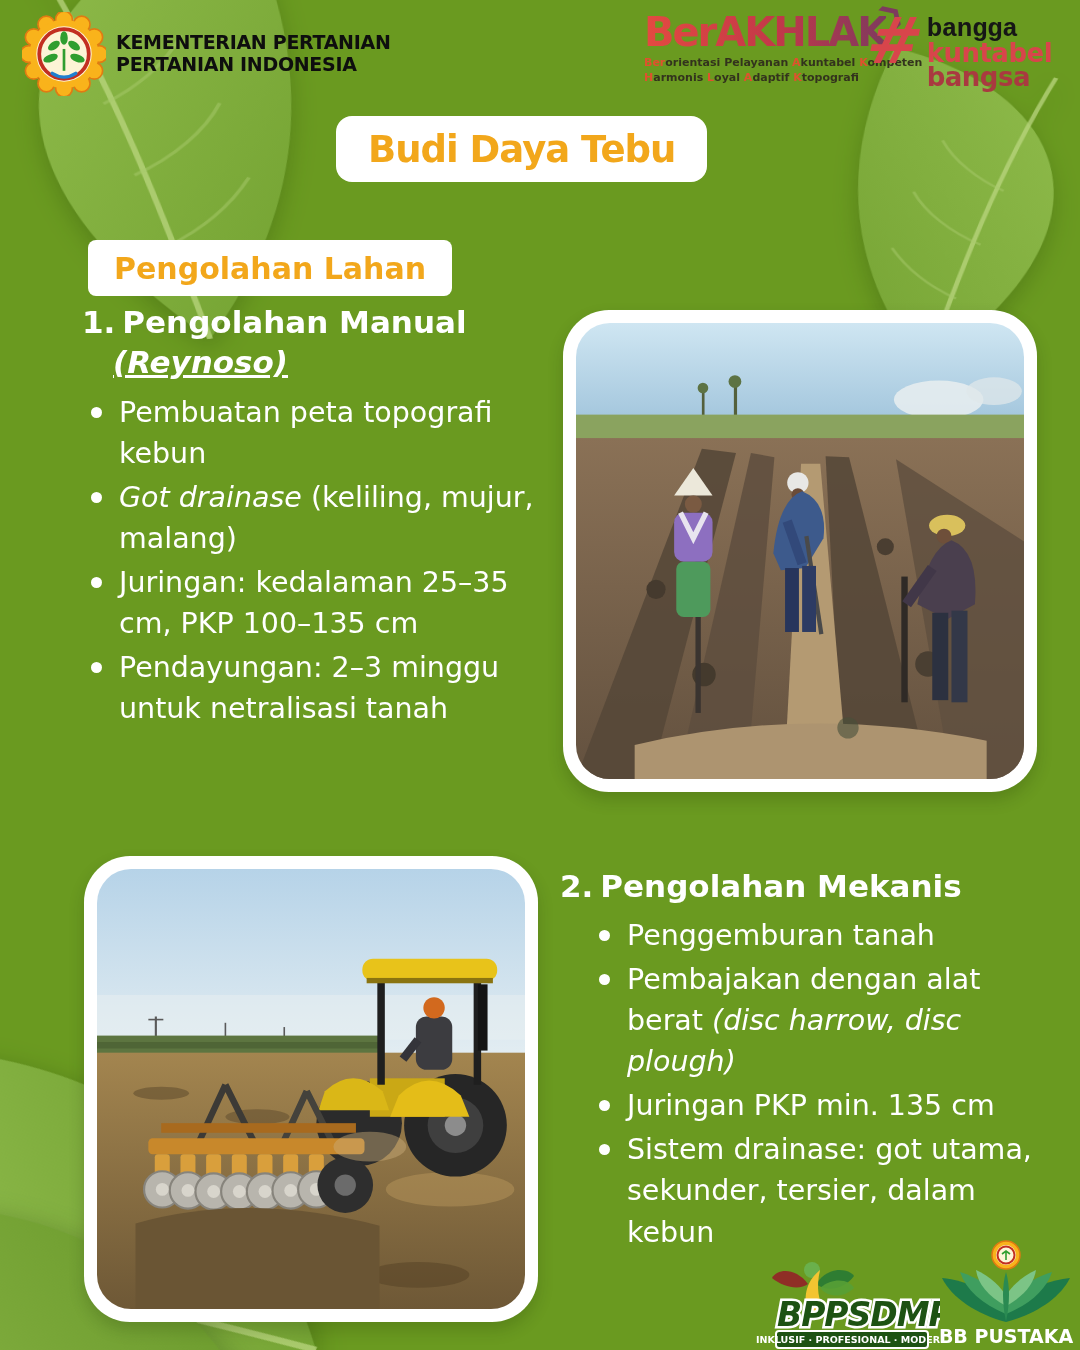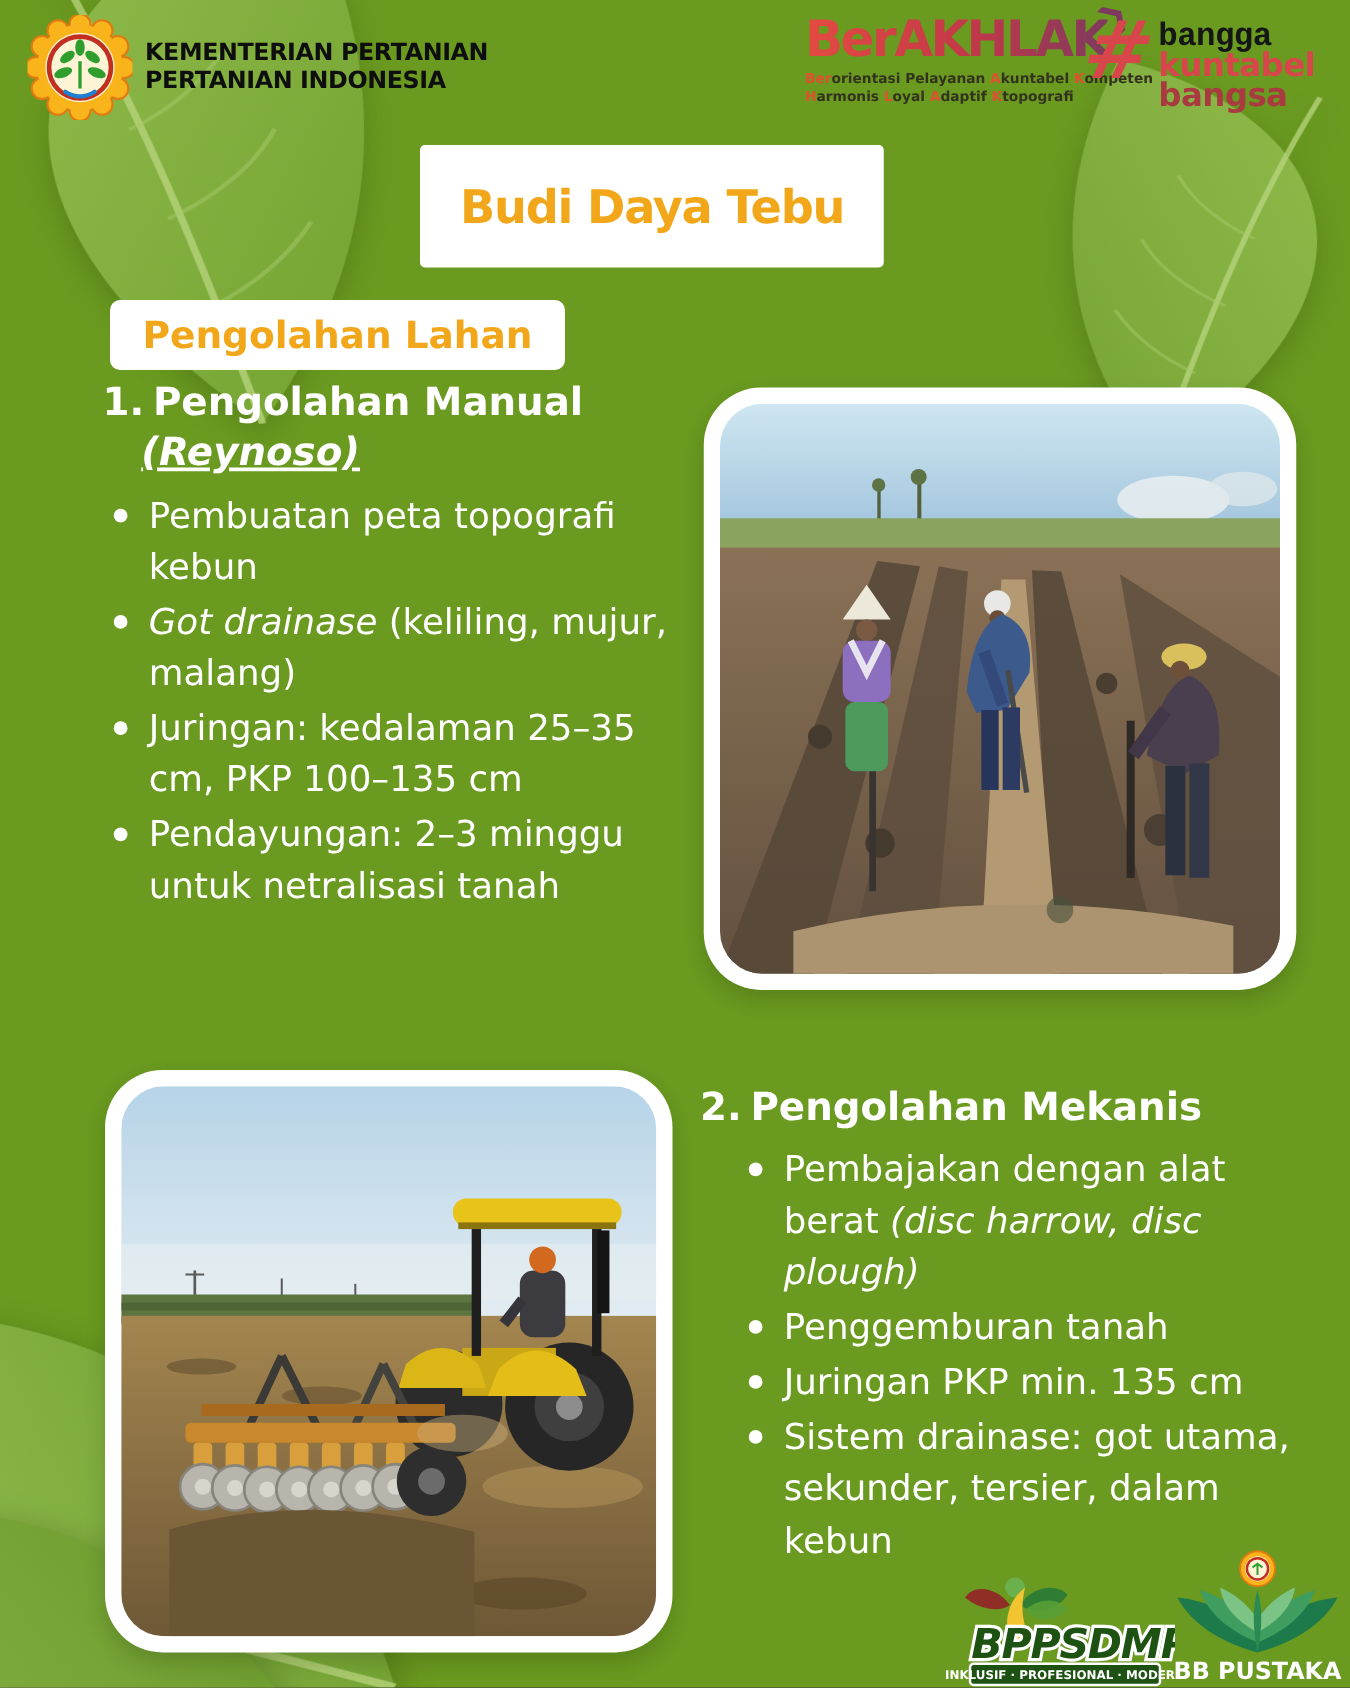--- a/index.html
+++ b/index.html
@@ -33,22 +33,22 @@
 
   .bangga{position:absolute;left:868px;top:12px;display:flex;align-items:flex-start;z-index:6;}
   .bangga-hash{font-size:64px;font-weight:900;color:#d8454b;transform:skewX(-12deg);
       line-height:.92;margin-right:5px;}
   .bangga-words{font-size:26px;font-weight:800;line-height:.92;letter-spacing:-.5px;margin-top:6px;}
   .w1{color:#161616;font-family:Liberation Mono, monospace;}.w2{color:#d8454b;}.w3{color:#a93a40;}
 
   
   .badge{position:absolute;background:#fff;color:#F2A71B;font-weight:800;z-index:5;
          display:flex;align-items:center;justify-content:center;}
-  .badge-title{left:336px;top:116px;height:66px;padding:16px 32px;font-size:37px;
-         letter-spacing:-1px;border-radius:4px;}
+  .badge-title{left:336px;top:116px;height:66px;padding:0 32px;font-size:37px;
+         letter-spacing:-1px;border-radius:16px;}
   .badge-section{left:88px;top:240px;height:56px;padding:0 26px;font-size:30px;border-radius:8px;}
 
   
   .text-block{position:absolute;color:#fff;z-index:4;}
   .s1{left:82px;top:302px;width:478px;}
   .s2{left:560px;top:866px;width:505px;}
   .heading-row{display:flex;font-weight:800;font-size:31px;line-height:1.3;}
   .heading-num{flex:0 0 auto;margin-right:7px;font-weight:700;}
   .heading-line2{font-weight:800;font-style:italic;font-size:31px;line-height:1.3;margin-left:31px;text-decoration:underline;}
   ul.bullets{list-style:none;margin:9px 0 0 0;padding:0;font-size:28.5px;line-height:1.44;font-weight:400;}
@@ -350,22 +350,22 @@
       </g>
     </svg>
   </div>
 
   <div class="text-block s2">
     <div class="heading-row">
       <span class="heading-num">2.</span>
       <span>Pengolahan Mekanis</span>
     </div>
     <ul class="bullets">
+      <li><span>Penggemburan tanah</span></li>
       <li><span>Pembajakan dengan alat berat </span><span class="italic">(disc harrow, disc plough)</span></li>
-      <li><span>Penggemburan tanah</span></li>
       <li><span>Juringan PKP min. 135 cm</span></li>
       <li><span>Sistem drainase: got utama, sekunder, tersier, dalam kebun</span></li>
     </ul>
   </div>
 
   <div class="footer-logo bppsdmp">
     <svg viewBox="0 0 190 96">
       <g>
         <circle cx="62" cy="12" r="8" fill="#6ab04c"></circle>
         <path d="M58 26 C46 10 28 10 22 20 C34 30 50 32 58 26 Z" fill="#8f2e26"></path>

